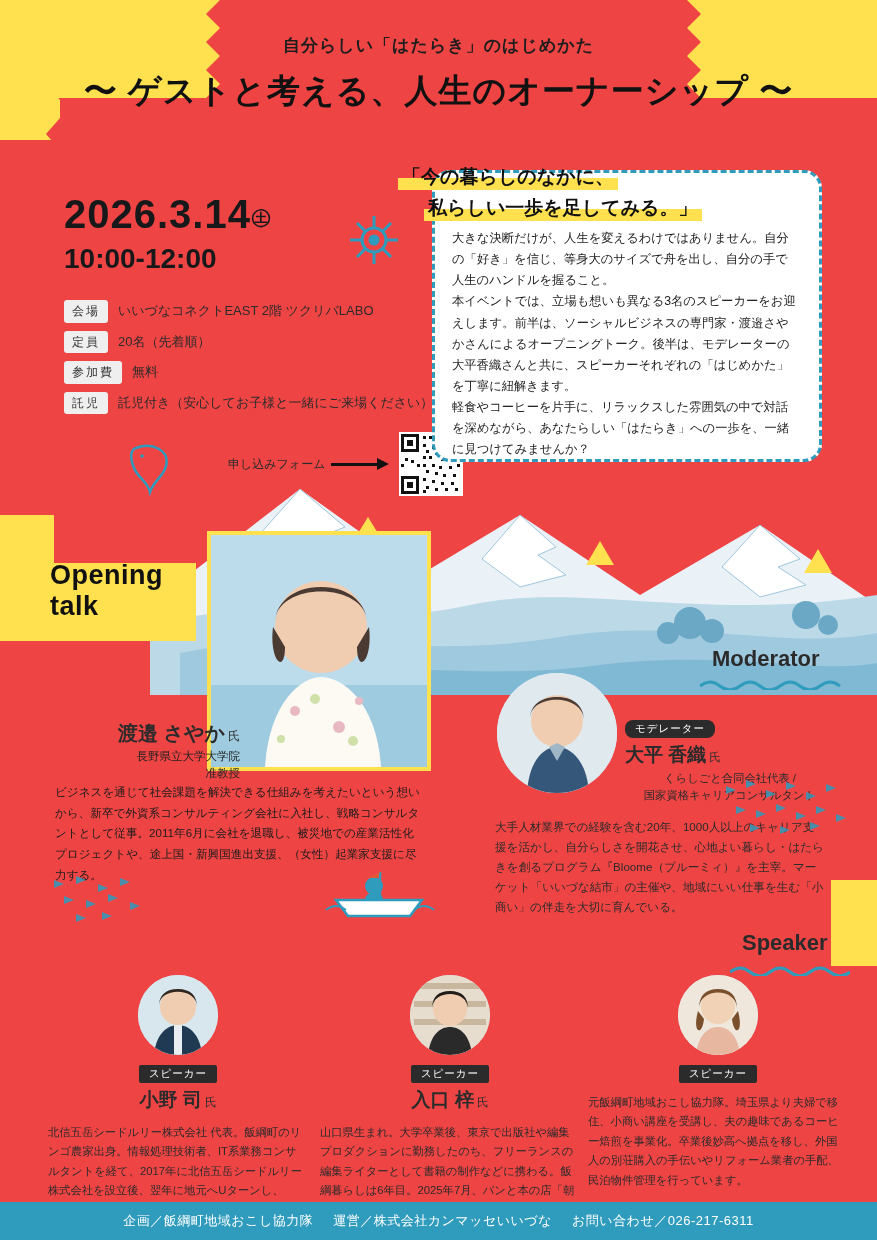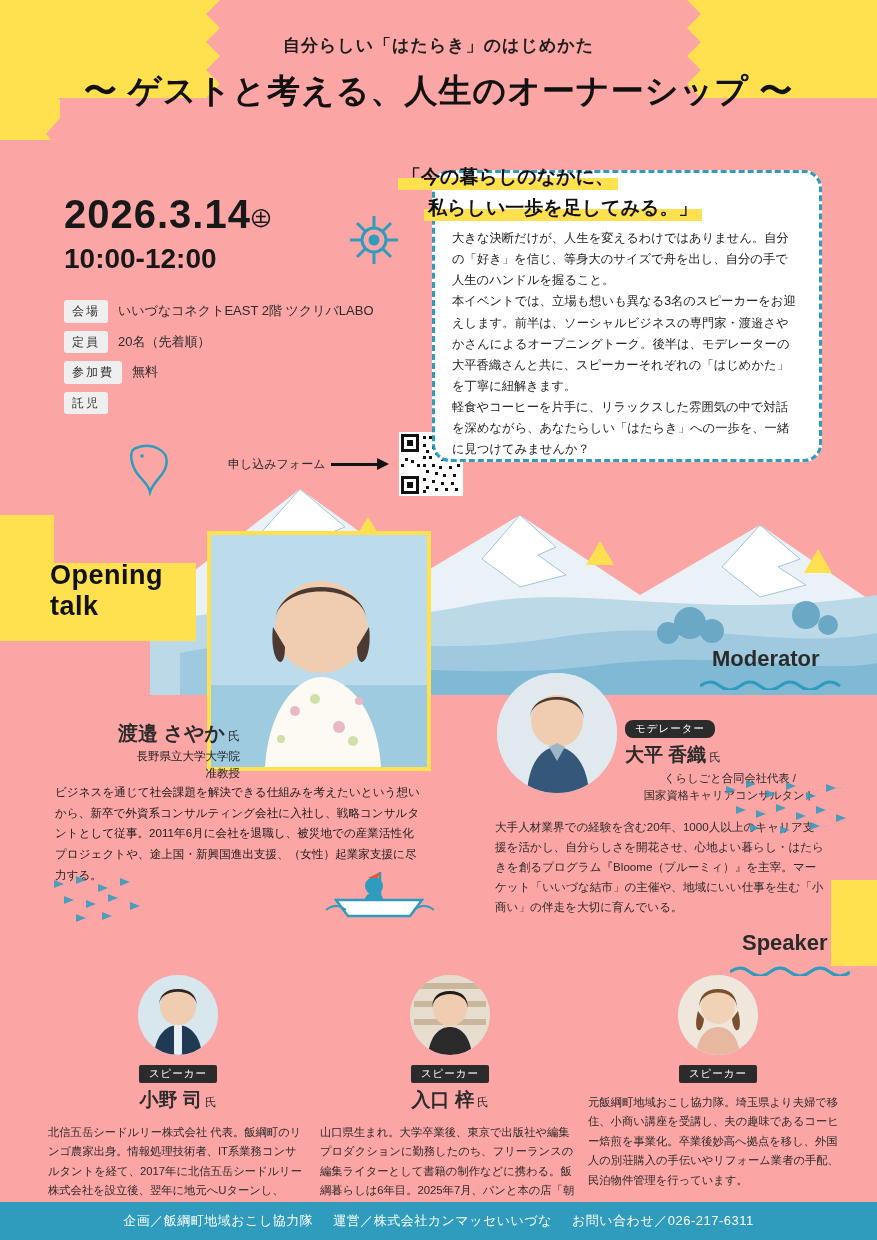--- a/index.html
+++ b/index.html
@@ -1,21 +1,21 @@
 <!DOCTYPE html>
 <html><head>
 <meta charset="utf-8">
 <style>
   html,body{margin:0;padding:0;}
   body{
     width:877px;height:1240px;overflow:hidden;
     font-family:"Liberation Sans","DejaVu Sans",sans-serif;
     background:#ffffff;color:#2b2b2b;position:relative;
   }
-  .page{position:relative;width:877px;height:1240px;overflow:hidden;background:#fca5a5;}
+  .page{position:relative;width:877px;height:1240px;overflow:hidden;background:#ef4444;}
 
   
   .zig{position:absolute;top:0;left:0;width:250px;height:140px;overflow:hidden;}
   .zig svg{display:block;}
   .zig-r{position:absolute;top:0;right:0;width:190px;height:130px;overflow:hidden;}
 
   
   .header{position:absolute;top:34px;left:0;width:877px;text-align:center;}
   .header .sub{font-size:17px;letter-spacing:1px;color:#1d1d1d;font-weight:bold;}
   .header .main{font-size:33px;font-weight:bold;letter-spacing:1px;margin-top:12px;color:#111;}
@@ -172,20 +172,21 @@
     <div class="row">
       <span class="lbl">定員</span>
       <span class="val">20名（先着順）</span>
     </div>
     <div class="row">
       <span class="lbl">参加費</span>
       <span class="val">無料</span>
     </div>
     <div class="row">
       <span class="lbl">託児</span>
+      <span class="val">託児付き（安心してお子様と一緒にご来場ください）</span>
     </div>
   </div>
 
   <div class="qrrow">
     <span class="qlabel">申し込みフォーム</span>
     <span class="arrow"></span>
     <span class="qr">
       <svg width="64" height="64" viewBox="0 0 64 64" shape-rendering="crispEdges">
         <rect width="64" height="64" fill="#fff"></rect>
         <g fill="#111">

